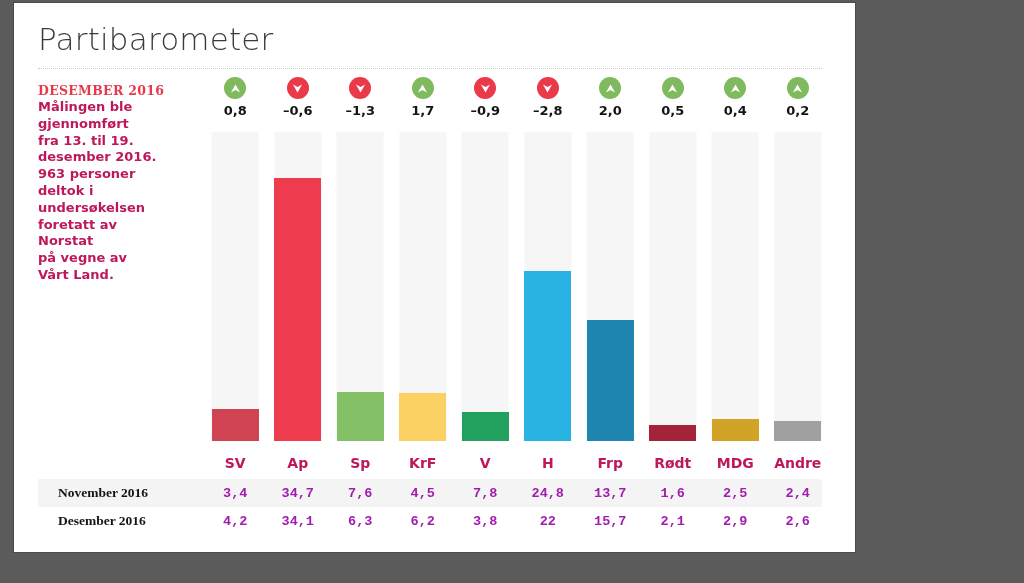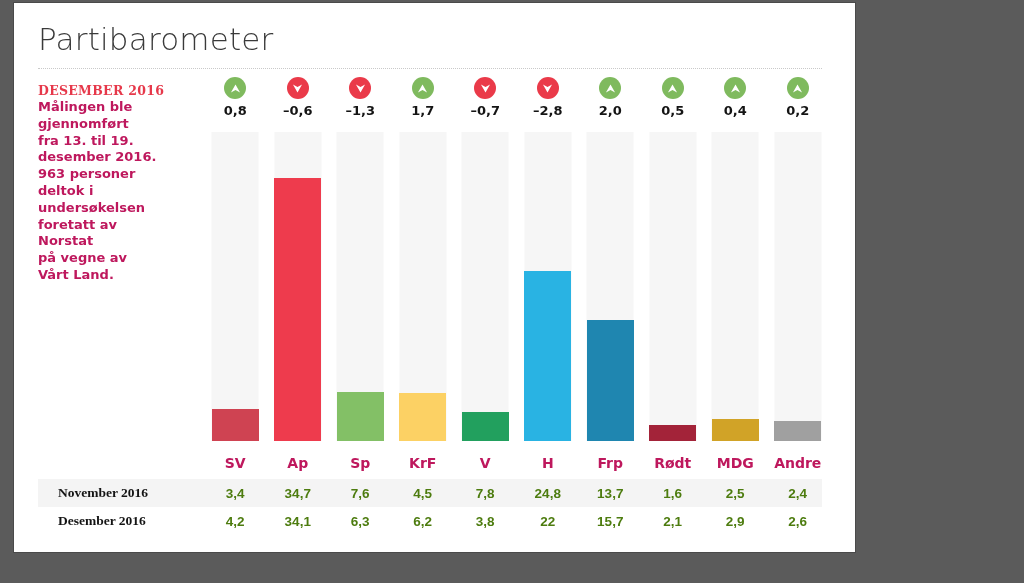--- a/index.html
+++ b/index.html
@@ -184,22 +184,22 @@
     font-family: Liberation Serif, serif;
     white-space: nowrap;
   }
   .tcell {
     position: absolute;
     top: 50%;
     transform: translateY(-50%);
     text-align: center;
     font-size: 13.5px;
     font-weight: bold;
-    color: #4d7c0f;
-    font-family: Liberation Sans, sans-serif;
+    color: #a21caf;
+    font-family: Liberation Mono, monospace;
   }
 </style>
 </head>
 <body>
 
 <div id="page">
   <div id="card">
 
     <div id="title">Partibarometer</div>
     <div class="dotted-rule" id="rule-title"></div>
@@ -263,21 +263,21 @@
           <div class="track" style="background: rgb(246, 246, 246);">
             <div class="bar" style="height: 48px; background: rgb(252, 209, 100);"></div>
           </div>
         </div>
         <div class="col" style="left: 250px; width: 62.5px;">
           <div class="delta-icon down">
             <svg width="13" height="13" viewBox="0 0 12 12">
               <path d="M6 9.8 L1.8 2.4 L6 4.6 L10.2 2.4 Z" fill="#ffffff"></path>
             </svg>
           </div>
-          <div class="delta-val">–0,7</div>
+          <div class="delta-val">–0,9</div>
           <div class="track" style="background: rgb(246, 246, 246);">
             <div class="bar" style="height: 29px; background: rgb(34, 160, 94);"></div>
           </div>
         </div>
         <div class="col" style="left: 312.5px; width: 62.5px;">
           <div class="delta-icon down">
             <svg width="13" height="13" viewBox="0 0 12 12">
               <path d="M6 9.8 L1.8 2.4 L6 4.6 L10.2 2.4 Z" fill="#ffffff"></path>
             </svg>
           </div>

